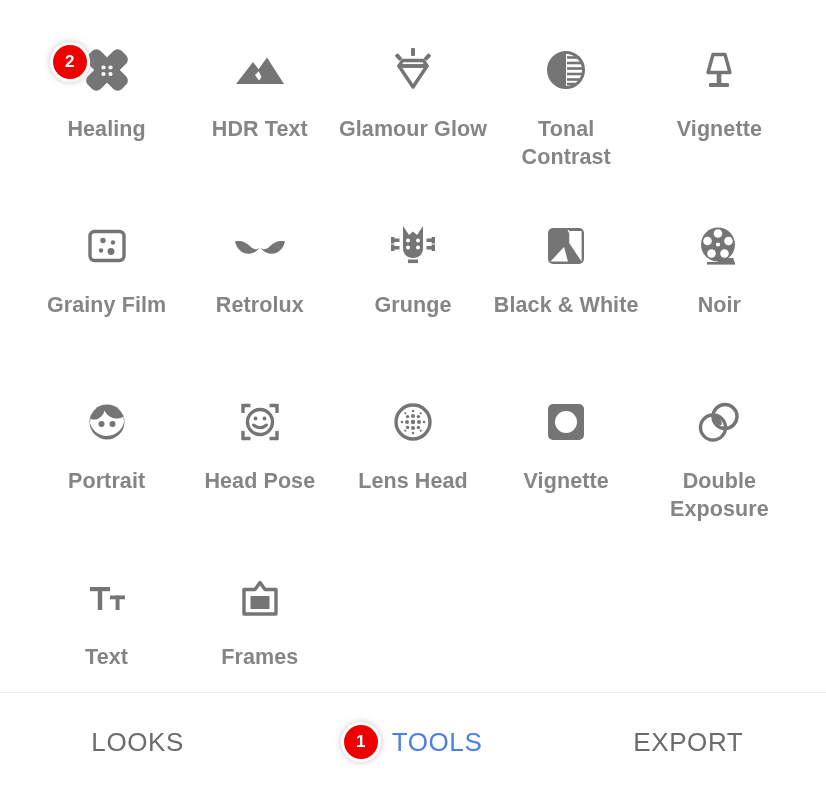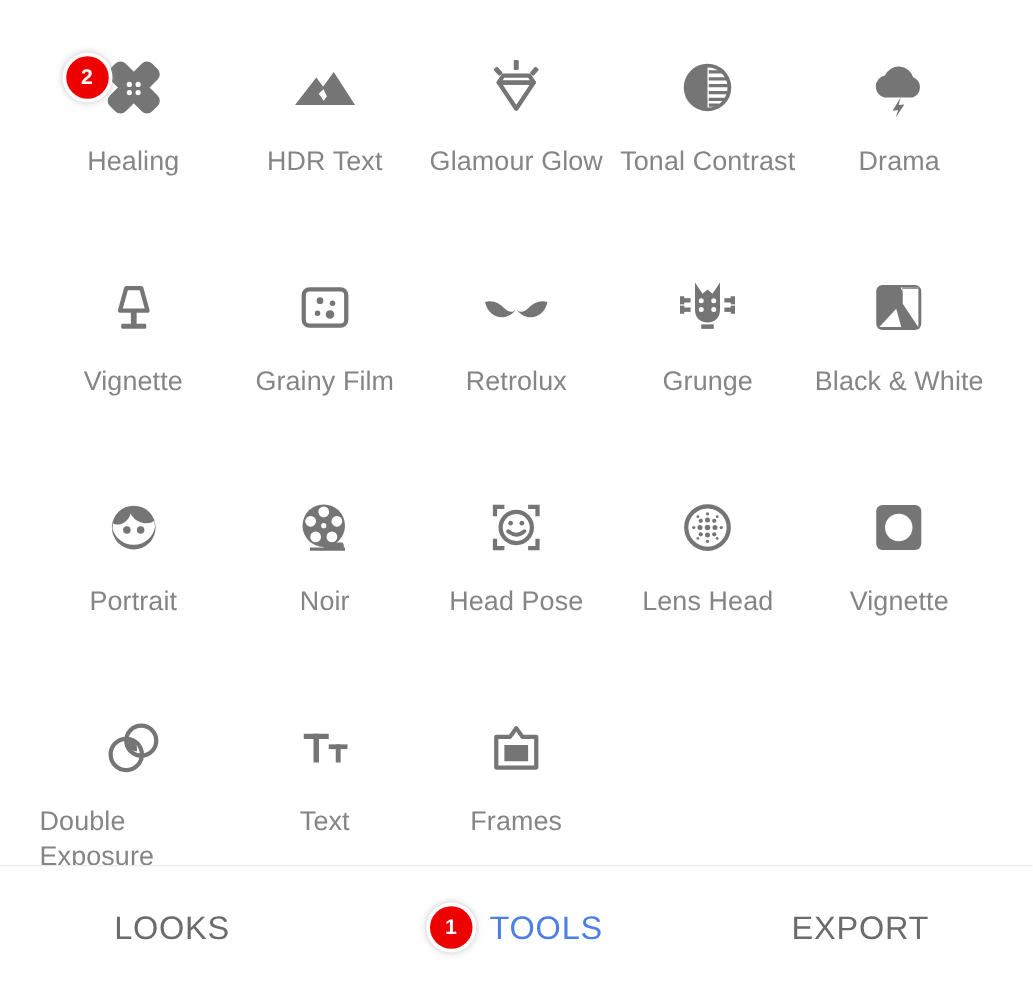--- a/index.html
+++ b/index.html
@@ -59,23 +59,25 @@
     position: relative;
   }
 
   .tool-icon-wrap svg { display: block; }
 
   .tool-label {
     margin-top: 17px;
     font-size: 21.5px;
     line-height: 28px;
     color: #858585;
+    text-align: center;
     letter-spacing: 0.1px;
     max-width: 150px;
     word-wrap: break-word;
+    font-weight: bold;
   }
 
   
   .badge {
     position: absolute;
     width: 34px;
     height: 34px;
     border-radius: 50%;
     background: #ee0000;
     color: #ffffff;
@@ -192,29 +194,20 @@
                 <line x1="29" y1="37.5" x2="43" y2="37.5"></line>
                 <line x1="29" y1="42" x2="37" y2="42"></line>
               </g>
             </svg>
           </div>
           <div class="tool-label">Tonal Contrast</div>
         </div>
         <div class="tool-cell">
           <div class="tool-icon-wrap">
             <svg width="56" height="56" viewBox="0 0 56 56">
-              <path fill="#757575" d="M16.5 36 A9 9 0 0 1 17 18.4 A12 12 0 0 1 39.5 19.8 A8.6 8.6 0 0 1 39 36 Z"></path>
-              <path fill="#757575" d="M29.5 36 L23 46.5 L27.5 46 L25.5 52 L32.5 41.5 L28 42 Z"></path>
-            </svg>
-          </div>
-          <div class="tool-label">Drama</div>
-        </div>
-        <div class="tool-cell">
-          <div class="tool-icon-wrap">
-            <svg width="56" height="56" viewBox="0 0 56 56">
               <path fill="none" stroke="#757575" stroke-width="3.4" stroke-linejoin="round" d="M17 30.5 L22 12.5 L34 12.5 L39 30.5 Z"></path>
               <rect x="25.7" y="30.5" width="4.6" height="12" fill="#757575"></rect>
               <rect x="18" y="41" width="20" height="4" rx="1" fill="#757575"></rect>
             </svg>
           </div>
           <div class="tool-label">Vignette</div>
         </div>
         <div class="tool-cell">
           <div class="tool-icon-wrap">
             <svg width="56" height="56" viewBox="0 0 56 56">
@@ -271,45 +264,45 @@
               <path fill="#757575" d="M31 12 L31 39 L44 44 L44 12 Z"></path>
               <path fill="#ffffff" d="M31.2 13 L43.6 13 L43.6 43.6 L31.2 25 Z"></path>
               <path fill="#ffffff" d="M12.5 43.5 L26 29 L30 43.5 Z"></path>
             </svg>
           </div>
           <div class="tool-label">Black &amp; White</div>
         </div>
         <div class="tool-cell">
           <div class="tool-icon-wrap">
             <svg width="56" height="56" viewBox="0 0 56 56">
-              <circle cx="28" cy="28" r="17.5" fill="#757575"></circle>
-              <path fill="#ffffff" d="M11.5 24.5 C13 26 17 26.5 21 23.5 C23.5 21.6 25 19 25.5 16.5 C27 20 31 24 37 24.5 C41 24.8 43.5 23.5 44.5 22.5 L45 28 A17.5 17.5 0 0 1 11 29 Z"></path>
-              <circle cx="22.5" cy="30" r="3" fill="#757575"></circle>
-              <circle cx="33.5" cy="30" r="3" fill="#757575"></circle>
-            </svg>
-          </div>
-          <div class="tool-label">Portrait</div>
-        </div>
-        <div class="tool-cell">
-          <div class="tool-icon-wrap">
-            <svg width="56" height="56" viewBox="0 0 56 56">
               <circle cx="27" cy="26.5" r="17" fill="#757575"></circle>
               <g fill="#ffffff">
                 <circle cx="27" cy="15.5" r="4.3"></circle>
                 <circle cx="37.5" cy="23" r="4.3"></circle>
                 <circle cx="33.5" cy="35.5" r="4.3"></circle>
                 <circle cx="20.5" cy="35.5" r="4.3"></circle>
                 <circle cx="16.5" cy="23" r="4.3"></circle>
                 <circle cx="27" cy="26.5" r="2.1"></circle>
               </g>
               <path fill="#757575" d="M27 40 L42 40 A5 5 0 0 1 42 46 L27 46 Z"></path>
               <rect x="16" y="44" width="28" height="2.6" fill="#757575"></rect>
             </svg>
           </div>
           <div class="tool-label">Noir</div>
+        </div>
+        <div class="tool-cell">
+          <div class="tool-icon-wrap">
+            <svg width="56" height="56" viewBox="0 0 56 56">
+              <circle cx="28" cy="28" r="17.5" fill="#757575"></circle>
+              <path fill="#ffffff" d="M11.5 24.5 C13 26 17 26.5 21 23.5 C23.5 21.6 25 19 25.5 16.5 C27 20 31 24 37 24.5 C41 24.8 43.5 23.5 44.5 22.5 L45 28 A17.5 17.5 0 0 1 11 29 Z"></path>
+              <circle cx="22.5" cy="30" r="3" fill="#757575"></circle>
+              <circle cx="33.5" cy="30" r="3" fill="#757575"></circle>
+            </svg>
+          </div>
+          <div class="tool-label">Portrait</div>
         </div>
         <div class="tool-cell">
           <div class="tool-icon-wrap">
             <svg width="56" height="56" viewBox="0 0 56 56">
               <g fill="none" stroke="#757575" stroke-width="3.4">
                 <path d="M11 19 L11 11.5 L18.5 11.5"></path>
                 <path d="M37.5 11.5 L45 11.5 L45 19"></path>
                 <path d="M45 37 L45 44.5 L37.5 44.5"></path>
                 <path d="M18.5 44.5 L11 44.5 L11 37"></path>
                 <circle cx="28" cy="28" r="12.5"></circle>

